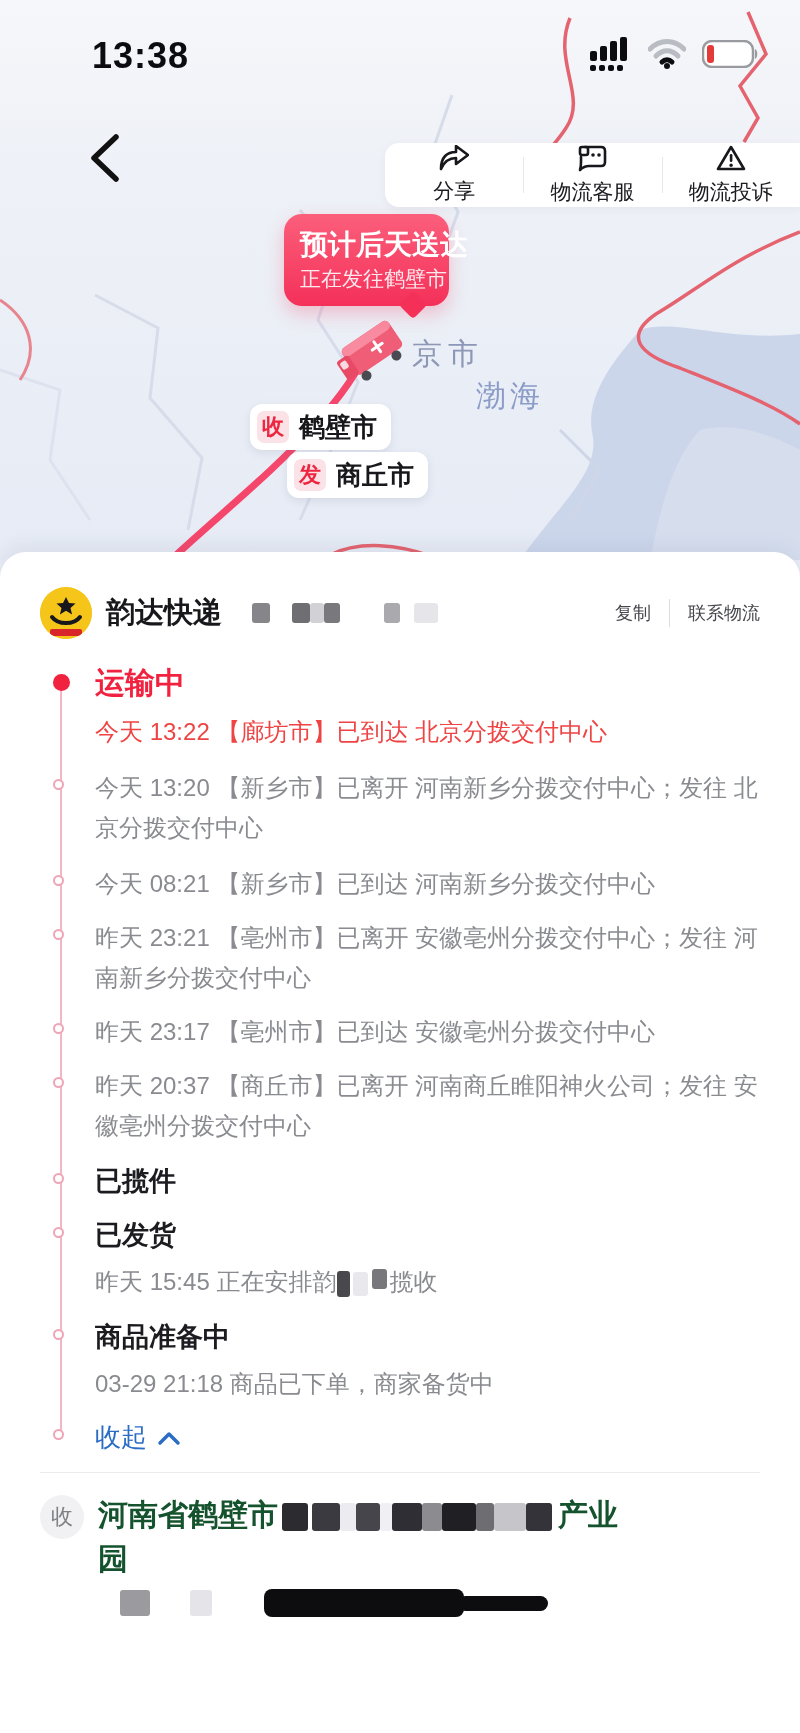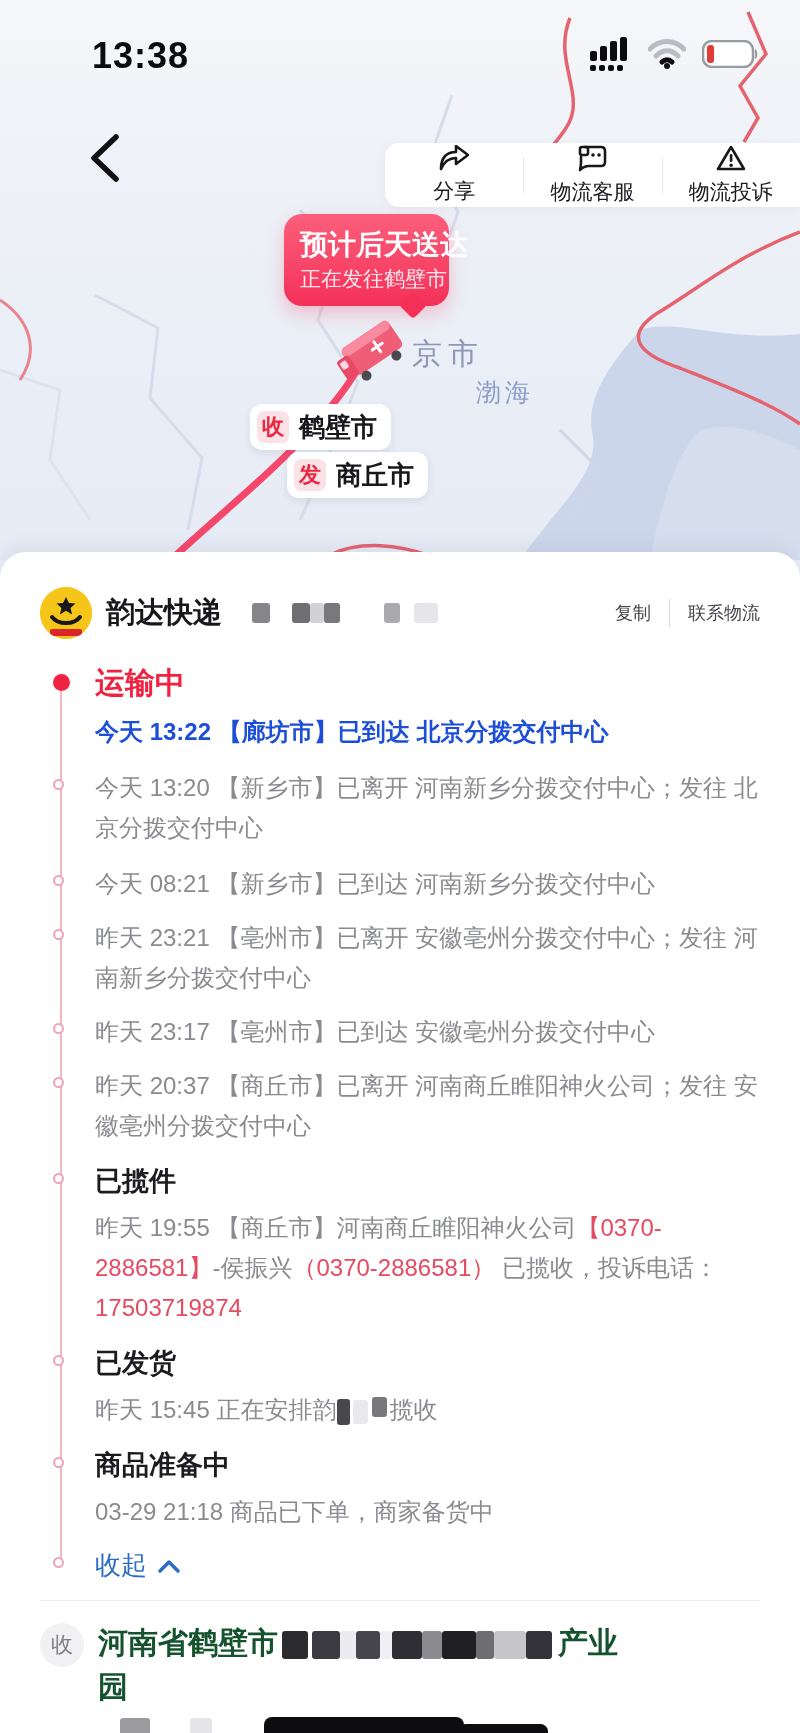--- a/index.html
+++ b/index.html
@@ -47,21 +47,21 @@
     width:20px; height:20px; background:#f43059; border-radius:4px;
     transform:rotate(45deg);
   }
   .tooltip .tt1 { color:#fff; font-size:28px; font-weight:700; line-height:38px; white-space:nowrap; }
   .tooltip .tt2 { color:#ffe9ee; font-size:21px; line-height:30px; white-space:nowrap; }
   .map-city {
     position:absolute; top:334px; left:412px; font-size:30px; letter-spacing:6px;
     color:rgba(125,136,170,.85); z-index:4;
   }
   .map-sea {
-    position:absolute; top:376px; left:476px; font-size:25px; letter-spacing:4px;
+    position:absolute; top:376px; left:476px; font-size:30px; letter-spacing:4px;
     color:#8b9cc7; z-index:4;
   }
   .truck { position:absolute; top:308px; left:330px; z-index:15; }
   .badge {
     position:absolute; z-index:18; background:#fff; border-radius:12px;
     height:46px; display:flex; align-items:center; gap:10px; padding:0 14px 0 7px;
     box-shadow:0 3px 8px rgba(80,90,120,.12);
   }
   .badge .tag {
     width:32px; height:32px; border-radius:7px; background:#fbe2e6;
@@ -98,21 +98,21 @@
   .dot-filled {
     position:absolute; left:-43px; top:10px; width:17px; height:17px; border-radius:50%;
     background:#f1223f; margin-left:1px;
   }
   .dot-hollow {
     position:absolute; left:-42px; top:11px; width:11px; height:11px; border-radius:50%;
     background:#fff; border:2.5px solid #efa5b6;
   }
   .tl-status { font-size:30px; font-weight:700; color:#f1223f; line-height:38px; }
   .tl-event { font-size:24px; color:#8a8b90; line-height:40px; }
-  .tl-event.dark { color:#1d4ed8;font-weight:bold; }
+  .tl-event.dark { color:#ef4444; }
   .tl-title { font-size:27px; font-weight:700; color:#1b1b20; line-height:38px; }
   .phone { color:#e64a60; }
   .tl-collapse { font-size:26px; color:#2b6cc4; line-height:38px; display:flex; align-items:center; gap:10px; cursor:pointer; }
   .mt8{margin-top:8px;} .mt10{margin-top:10px;} .mt14{margin-top:14px;} .mt16{margin-top:16px;}
   .divider { height:1px; background:#ececef; margin-top:16px; }
   
   .receiver { display:flex; margin-top:20px; align-items:flex-start; gap:14px; }
   .recv-tag {
     flex:0 0 auto; width:44px; height:44px; border-radius:50%; background:#f1f1f4;
     color:#808186; font-size:22px; display:flex; align-items:center; justify-content:center; margin-top:2px;
@@ -309,23 +309,20 @@
 
     <div class="tl-row mt14">
       <span class="dot-hollow"></span>
       <div class="tl-event">昨天 20:37 【商丘市】已离开 河南商丘睢阳神火公司；发往 安徽亳州分拨交付中心</div>
     </div>
 
     <div class="tl-row mt16">
       <span class="dot-hollow"></span>
       <div class="tl-title">已揽件</div>
     </div>
-    <div class="tl-row mt8">
-      <div class="tl-event"><span>昨天 19:55 【商丘市】河南商丘睢阳神火公司</span><span class="phone">【0370-2886581】</span><span>-侯振兴</span><span class="phone">（0370-2886581）</span><span> 已揽收，投诉电话：</span><span class="phone">17503719874</span></div>
-    </div>
 
     <div class="tl-row mt16">
       <span class="dot-hollow"></span>
       <div class="tl-title">已发货</div>
     </div>
     <div class="tl-row mt8">
       <div class="tl-event"><span>昨天 15:45 正在安排韵</span><span class="censor" style="width:13px;height:26px;background:#48484d;margin:0 3px 0 1px;"></span><span class="censor" style="width:15px;height:24px;background:#e9e9ed;margin-right:4px;"></span><span class="censor" style="width:15px;height:20px;background:#77777c;margin-right:2px;position:relative;top:-5px;"></span><span>揽收</span></div>
     </div>
 
     <div class="tl-row mt16">

